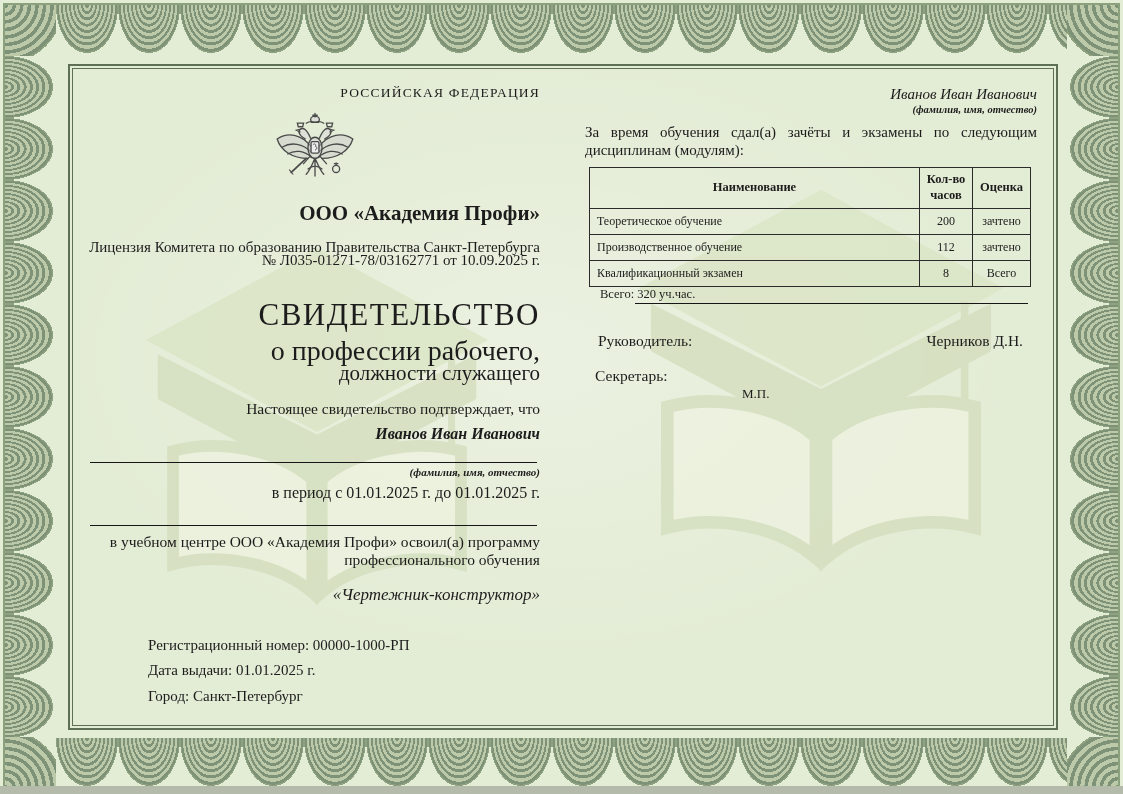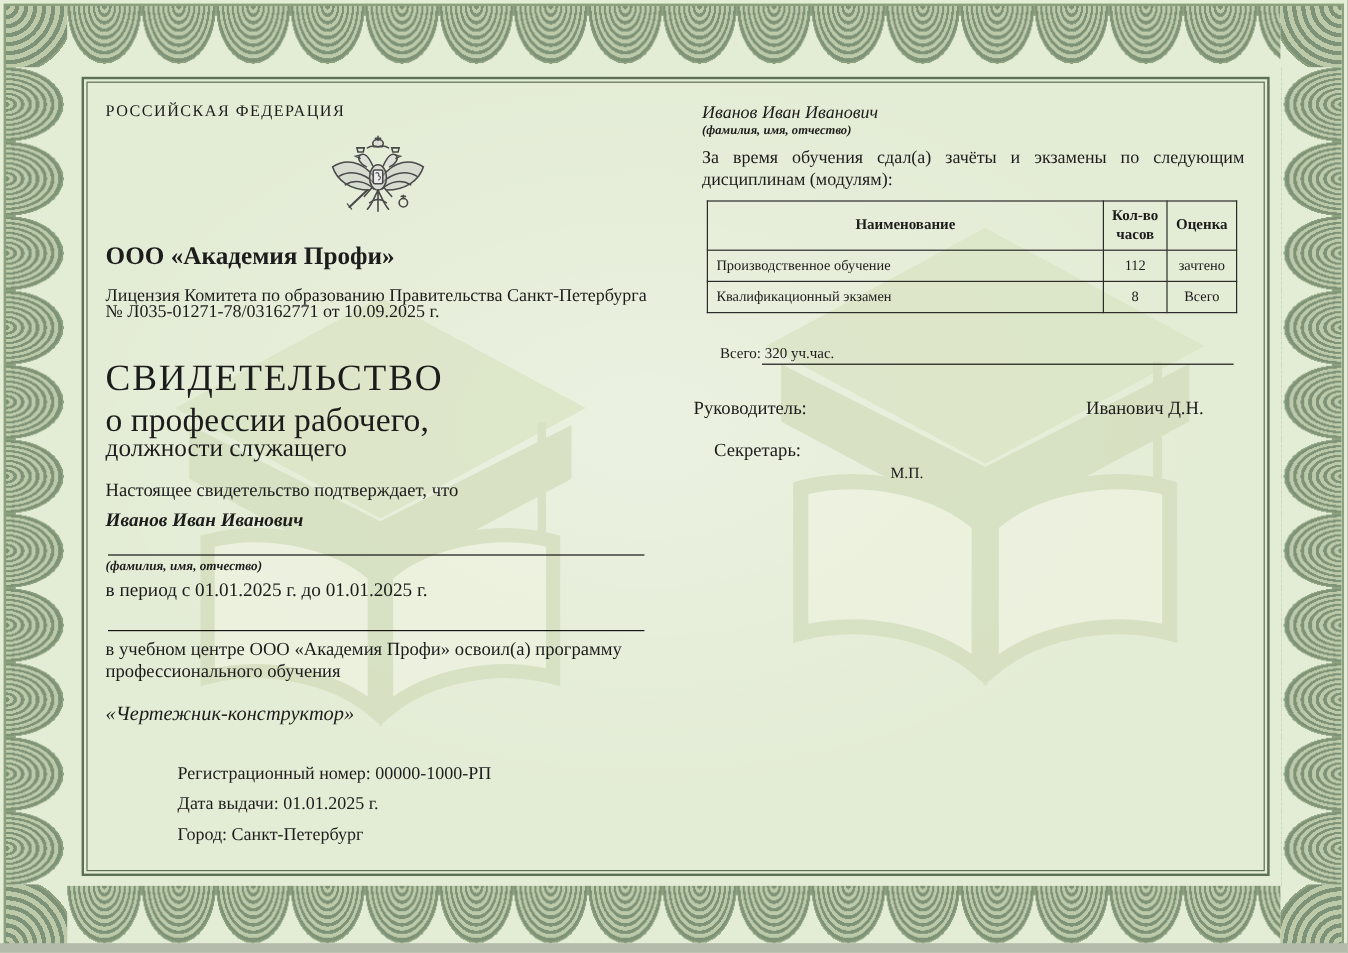--- a/index.html
+++ b/index.html
@@ -42,21 +42,21 @@
     background-image:radial-gradient(circle 58px at 0 100%,var(--gr));}
   .b-br{bottom:6px;right:5px;width:51px;height:51px;
     background-image:radial-gradient(circle 58px at 100% 100%,var(--gr));}
   .page-edge{position:absolute;left:0;right:0;bottom:0;height:8px;background:#b4bbaa;}
   
   .frame-outer{position:absolute;left:68px;top:64px;width:986px;height:662px;
     border:2px solid #5d6f55;}
   .frame-inner{position:absolute;inset:2px;border:1px solid #5d6f55;}
   
   .abs{position:absolute;}
-  .ctr{text-align:left;}
+  .ctr{text-align:right;}
   .lcol{left:88px;width:452px;}
   .rcol{left:585px;width:452px;}
   .country{top:85px;font-size:13.5px;letter-spacing:1.2px;}
   .org{top:201px;font-size:21px;font-weight:bold;}
   .lic1{top:239px;font-size:15px;}
   .lic2{top:252px;font-size:15px;}
   .doctitle{top:297px;font-size:31px;letter-spacing:1.5px;}
   .sub1{top:335px;font-size:28px;}
   .sub2{top:361px;font-size:21px;}
   .confirm{top:400px;font-size:15.5px;}
@@ -80,21 +80,21 @@
     border-collapse:collapse;table-layout:fixed;}
   table.marks th,table.marks td{border:1.7px solid #2b2b2b;overflow:hidden;}
   table.marks th{font-size:12.5px;font-weight:bold;text-align:center;
     height:40px;vertical-align:middle;line-height:1.25;padding:0 2px;}
   table.marks td{font-size:12px;height:23px;vertical-align:middle;}
   td.cname{text-align:left;padding-left:7px;}
   td.cnum,td.cgrade{text-align:center;}
   col.c1{width:330px;} col.c2{width:53px;} col.c3{width:58px;}
   .total{left:600px;top:287px;font-size:12.5px;width:300px;text-align:left;}
   .total-rule{left:635px;top:303px;width:393px;border-top:1.5px solid #161616;}
-  .sigrow{left:578px;top:332px;width:425px;display:flex;justify-content:space-between;font-size:15.5px;}
+  .sigrow{left:598px;top:332px;width:425px;display:flex;justify-content:space-between;font-size:15.5px;}
   .secretary{left:595px;top:367px;font-size:15.5px;}
   .mp{left:742px;top:386px;font-size:13px;}
   svg{display:block;}
   .eagle{position:absolute;left:271px;top:110px;}
   .wm{position:absolute;left:0;top:0;}
 </style>
 </head>
 <body>
 
 <div class="page">
@@ -199,34 +199,39 @@
       </colgroup>
     <thead>
       <tr>
         <th>Наименование</th>
         <th>Кол-во часов</th>
         <th>Оценка</th>
       </tr>
     </thead>
     <tbody>
       <tr>
+        <td class="cname">Теоретическое обучение</td>
+        <td class="cnum">200</td>
+        <td class="cgrade">зачтено</td>
+      </tr>
+      <tr>
         <td class="cname">Производственное обучение</td>
         <td class="cnum">112</td>
         <td class="cgrade">зачтено</td>
       </tr>
       <tr>
         <td class="cname">Квалификационный экзамен</td>
         <td class="cnum">8</td>
         <td class="cgrade">Всего</td>
       </tr>
     </tbody>
   </table>
 
   <div class="abs total">Всего: 320 уч.час.</div>
   <div class="abs total-rule"></div>
 
   <div class="abs sigrow">
     <span>Руководитель:</span>
-    <span>Иванович Д.Н.</span>
+    <span>Черников Д.Н.</span>
   </div>
   <div class="abs secretary">Секретарь:</div>
   <div class="abs mp">М.П.</div>
 </div>
 
 </body></html>

